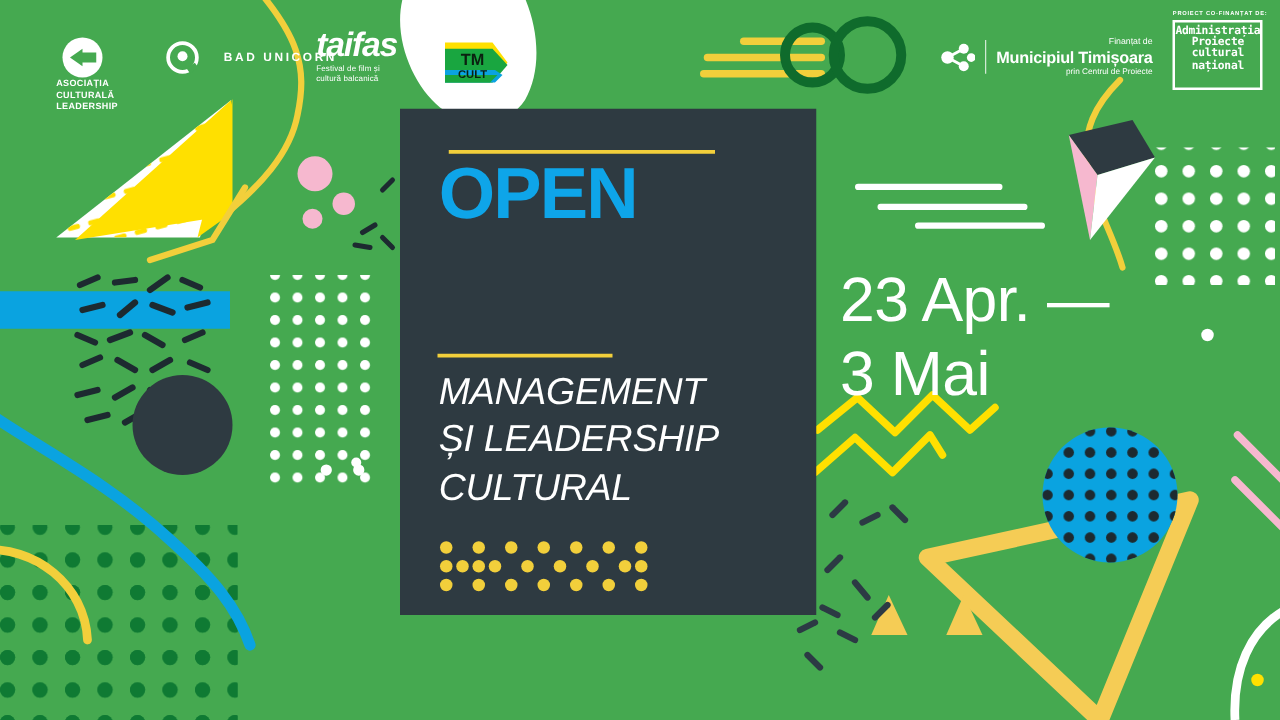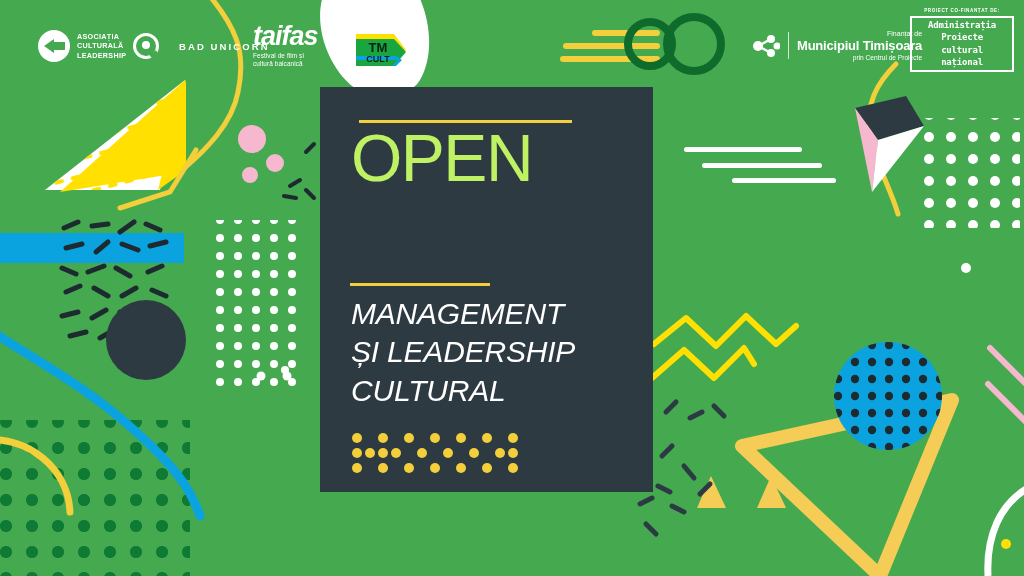--- a/index.html
+++ b/index.html
@@ -9,21 +9,21 @@
     background:#45a950;
   }
   #poster{position:relative;width:1024px;height:576px;overflow:hidden;background:#45a950;}
   .layer{position:absolute;top:0;left:0;width:1024px;height:576px;}
   svg.layer{display:block;}
 
   
   .logobar{position:absolute;top:0;left:0;width:1024px;height:90px;z-index:40;}
   .logo{position:absolute;display:flex;align-items:center;color:#fff;}
 
-  .contrasens{left:38px;top:30px;}
+  .contrasens{left:38px;top:30px;flex-direction:column;}
   .contrasens .mark{width:32px;height:32px;border-radius:50%;background:#fff;position:relative;}
   .contrasens .mark:after{
     content:"";position:absolute;left:6px;top:9px;width:0;height:0;
     border-top:7px solid transparent;border-bottom:7px solid transparent;
     border-right:10px solid #45a950;
   }
   .contrasens .mark:before{
     content:"";position:absolute;left:15px;top:12px;width:12px;height:8px;background:#45a950;
   }
   .contrasens .txt{margin-left:7px;font-size:7.2px;font-weight:bold;line-height:1.28;letter-spacing:.3px;}
@@ -43,31 +43,31 @@
   .timisoara{left:752px;top:30px;text-align:right;}
   .timisoara .mark{position:relative;width:28px;height:26px;}
   .timisoara .bar{width:1px;height:27px;background:rgba(255,255,255,.75);margin:0 8px;}
   .timisoara .txt{line-height:1.2;}
   .timisoara .t1{font-size:7px;}
   .timisoara .t2{font-size:13px;font-weight:bold;letter-spacing:-.2px;}
   .timisoara .t3{font-size:6.6px;}
 
   .afcn{right:10px;top:8px;text-align:center;display:block;}
   .afcn .pre{font-size:4.6px;font-weight:bold;letter-spacing:.6px;color:#fff;margin-bottom:3px;}
-  .afcn .box{width:104px;height:56px;border:2px solid #fff;display:flex;flex-direction:column;
-             justify-content:space-between;align-items:center;box-sizing:border-box;padding:3px 18px;}
+  .afcn .box{width:72px;height:56px;border:2px solid #fff;display:flex;flex-direction:column;
+             justify-content:flex-start;align-items:center;box-sizing:border-box;padding:3px 18px;}
   .afcn .box div{font-size:9px;font-weight:bold;color:#fff;line-height:1.02;letter-spacing:-.2px;
                  font-family:"DejaVu Sans Mono",monospace;}
 
   
   .panel{position:absolute;left:320px;top:87px;width:333px;height:405px;background:#2e3a41;z-index:30;}
   .rule{height:3px;background:#f2cf3b;}
   .rule-top{position:absolute;left:39px;top:33px;width:213px;}
   .rule-mid{position:absolute;left:30px;top:196px;width:140px;}
-  .headline{position:absolute;left:31px;top:42px;color:#bef264;font-size:66px;font-weight:normal;
+  .headline{position:absolute;left:31px;top:42px;color:#0ea5e9;font-size:58px;font-weight:bold;
             line-height:.88;letter-spacing:-1.5px;}
   .subhead{position:absolute;left:31px;top:208px;color:#fff;font-size:30px;line-height:1.28;
            letter-spacing:-.2px;font-weight:400;font-style:italic;}
   .dotgrid{position:absolute;left:31px;top:345px;}
 
   
   .dates{position:absolute;left:672px;top:211px;color:#fff;font-size:50px;line-height:1.18;
          font-weight:400;letter-spacing:-.5px;z-index:25;}
 </style>
 </head>
@@ -353,14 +353,18 @@
           <circle cx="32" cy="36" r="5"></circle>
           <circle cx="58" cy="36" r="5"></circle>
         <circle cx="84" cy="36" r="5"></circle>
           <circle cx="110" cy="36" r="5"></circle>
           <circle cx="136" cy="36" r="5"></circle>
         <circle cx="162" cy="36" r="5"></circle>
       </g>
     </svg>
   </div>
 
+  <div class="dates">
+    <div>23 Apr. —</div>
+    <div>3 Mai</div>
+  </div>
 
 </div>
 
 </body></html>

